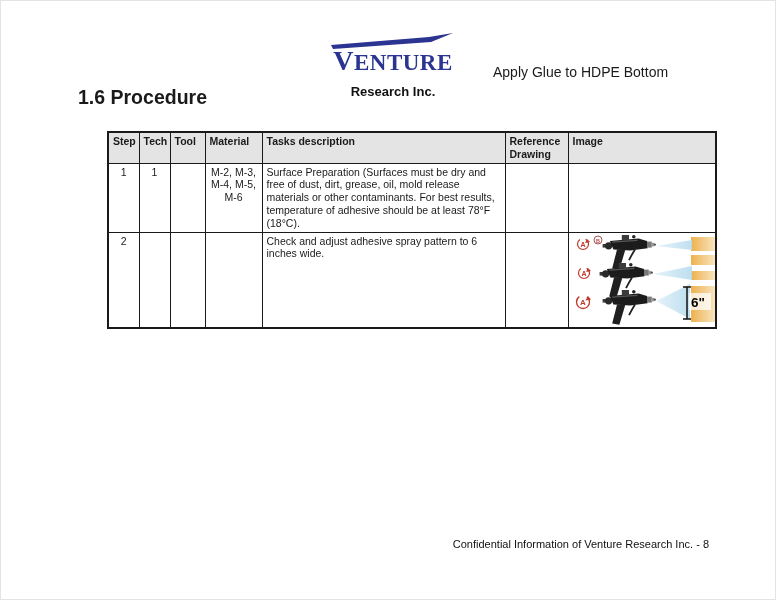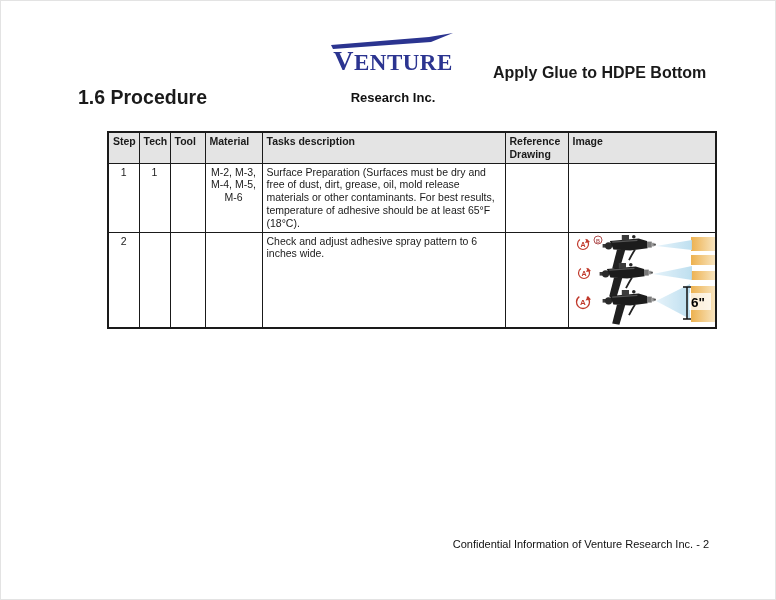--- a/index.html
+++ b/index.html
@@ -3,29 +3,29 @@
 <meta charset="utf-8">
 <style>
   html,body{margin:0;padding:0;background:#fff;}
   .page{
     position:relative;width:776px;height:600px;background:#fff;overflow:hidden;
     font-family:"Liberation Sans",sans-serif;color:#1a1a1a;
     border:1px solid #e3e3e3;box-sizing:border-box;
   }
   
   .process-id{position:absolute;left:70px;top:61px;font-size:17px;}
-  .doc-title{position:absolute;left:492px;top:63px;font-size:16px;font-weight:bold;}
+  .doc-title{position:absolute;left:492px;top:63px;font-size:14px;}
   .logo{position:absolute;left:326px;top:32px;width:132px;text-align:center;line-height:1;}
   .logo-swoosh{display:block;margin:0 auto -3px auto;}
   .logo-name{
     font-family:"Liberation Serif",serif;font-weight:bold;font-size:23px;
     color:#2b3490;letter-spacing:.5px;text-align:center;
   }
   .logo-name::first-letter{font-size:28px;}
-  .logo-sub{font-family:"Liberation Sans",sans-serif;font-weight:bold;font-size:13px;color:#111;margin-top:16px;}
+  .logo-sub{font-family:"Liberation Sans",sans-serif;font-weight:bold;font-size:13px;color:#111;margin-top:10px;}
   .section-heading{position:absolute;left:77px;top:85px;font-size:19.5px;font-weight:bold;margin:0;}
   
   table.proc{
     position:absolute;left:106px;top:130px;width:608px;
     border-collapse:collapse;table-layout:fixed;
     font-size:10.5px;line-height:1.22;
   }
   table.proc th,table.proc td{
     border:1px solid #1a1a1a;vertical-align:top;padding:2px 4px;box-sizing:border-box;
     overflow:hidden;
@@ -79,21 +79,21 @@
         <th>Reference Drawing</th>
         <th>Image</th>
       </tr>
     </thead>
     <tbody>
       <tr class="r1">
         <td class="c">1</td>
         <td class="c">1</td>
         <td></td>
         <td class="c">M-2, M-3, M-4, M-5, M-6</td>
-        <td>Surface Preparation (Surfaces must be dry and free of dust, dirt, grease, oil, mold release materials or other contaminants. For best results, temperature of adhesive should be at least 65°F (18°C).</td>
+        <td>Surface Preparation (Surfaces must be dry and free of dust, dirt, grease, oil, mold release materials or other contaminants. For best results, temperature of adhesive should be at least 78°F (18°C).</td>
         <td></td>
         <td></td>
       </tr>
       <tr class="r2">
         <td class="c">2</td>
         <td class="c"></td>
         <td></td>
         <td class="c"></td>
         <td>Check and adjust adhesive spray pattern to 6 inches wide.</td>
         <td></td>
@@ -162,15 +162,15 @@
               <line x1="110" y1="84" x2="118" y2="84" stroke="#111" stroke-width="1.5"></line>
               <rect x="116" y="58" width="22" height="17" fill="#ffffff" opacity="0.75"></rect>
               <text x="118" y="72" font-family="Liberation Sans, sans-serif" font-weight="bold" font-size="13.5" fill="#000">6"</text>
             </g>
           </svg>
         </td>
       </tr>
     </tbody>
   </table>
 
-  <div class="footer">Confidential Information of Venture Research Inc. - 2</div>
+  <div class="footer">Confidential Information of Venture Research Inc. - 8</div>
 
 </div>
 
 </body></html>

